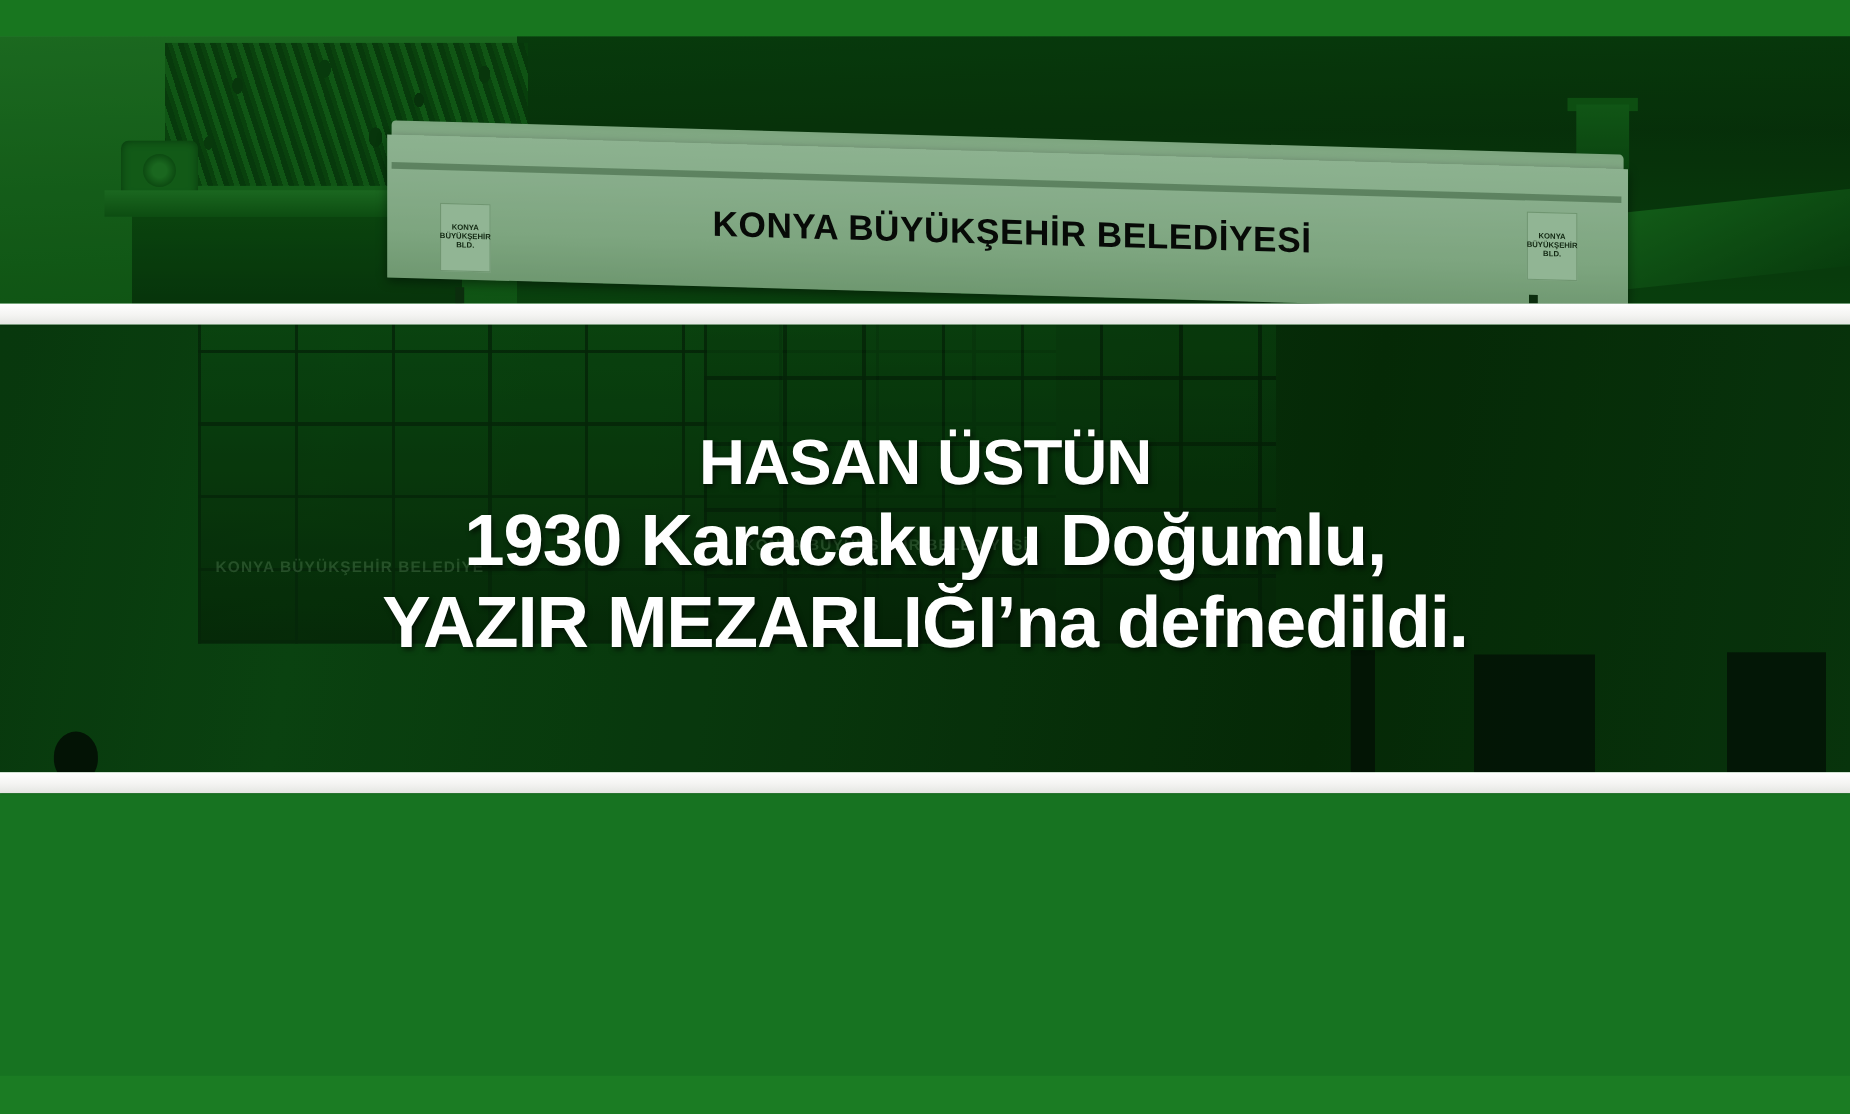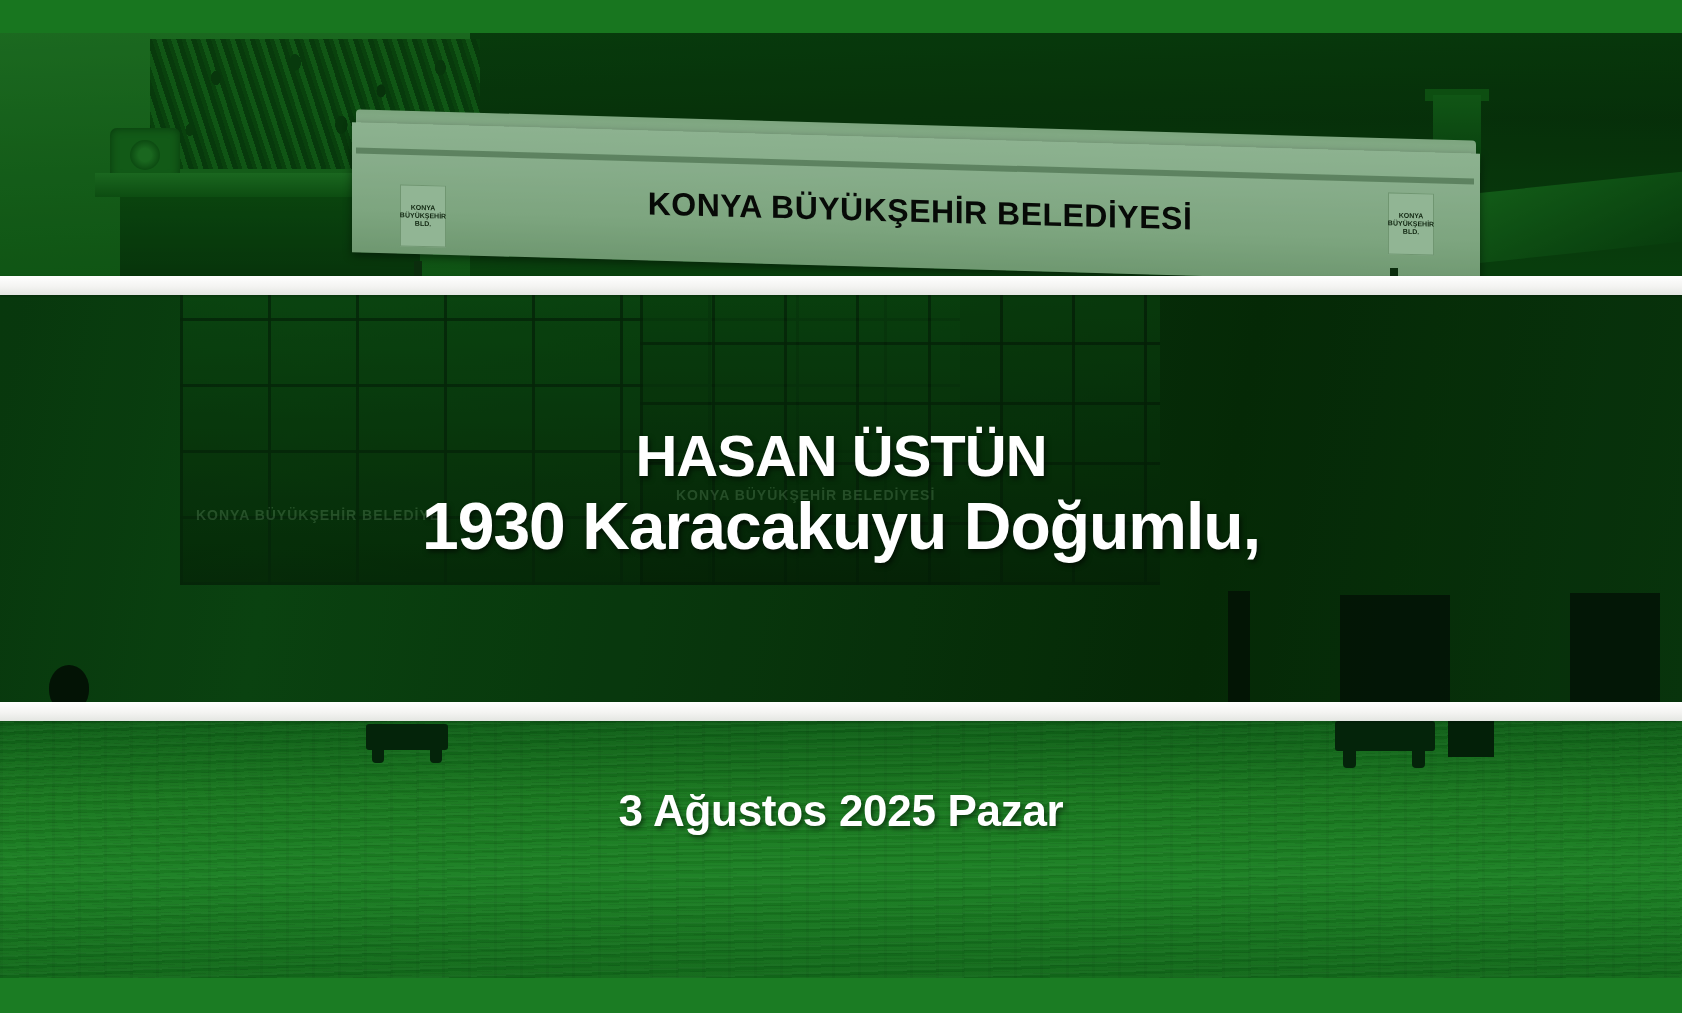--- a/index.html
+++ b/index.html
@@ -368,36 +368,21 @@
 
     <div class="tint"></div>
   </div>
 
   <div class="faintsign s1">KONYA BÜYÜKŞEHİR BELEDİYE</div>
   <div class="faintsign s2">KONYA BÜYÜKŞEHİR BELEDİYESİ</div>
 
   <div class="headline" style="top:295px;">
     <div class="hl-line l1">HASAN ÜSTÜN</div>
     <div class="hl-line l2">1930 Karacakuyu Doğumlu,</div>
+    <div class="hl-line l3">YAZIR MEZARLIĞI’na defnedildi.</div>
   </div>
 
   <div class="divider d2"></div>
 
-  <div class="bottom-band">
-    <div class="carpet"></div>
-    <div class="carpet-arcs"></div>
-
-    <div class="wheel w1"></div>
-    <div class="wheel w1b"></div>
-    <div class="wheel w1c"></div>
-    <div class="wheel w2"></div>
-    <div class="wheel w2b"></div>
-    <div class="wheel w2c"></div>
-    <div class="legdark"></div>
-
-    <div class="dateline">
-      <span>3 Ağustos 2025 Pazar</span>
-    </div>
-  </div>
 
   <div class="bottom-strip"></div>
 
 </div>
 
 </body></html>

